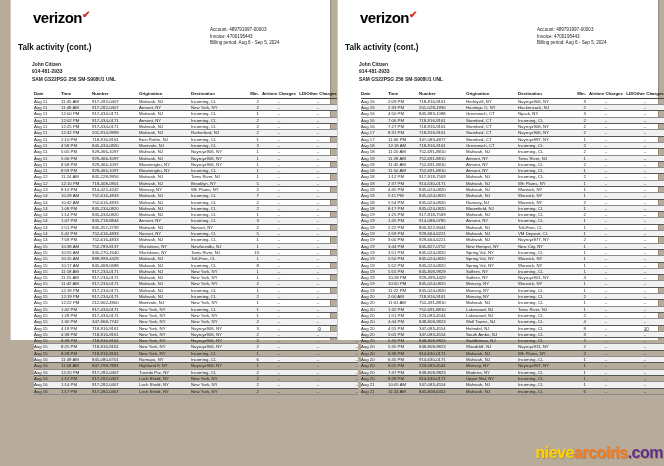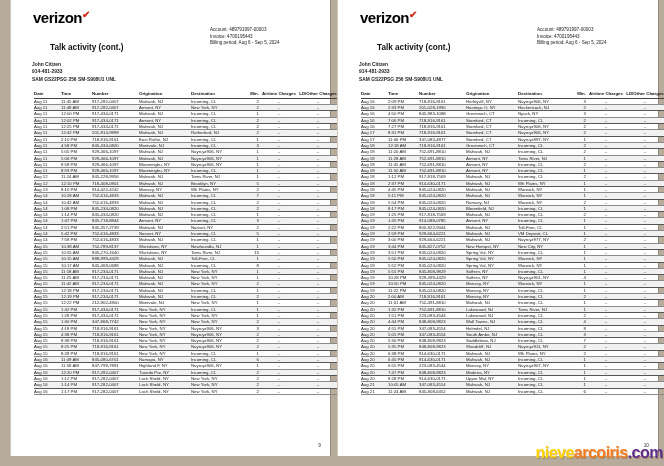--- a/index.html
+++ b/index.html
@@ -3,30 +3,30 @@
 <meta charset="utf-8">
 <style>
   html,body{margin:0;padding:0;}
   body{
     width:664px;height:466px;overflow:hidden;position:relative;
     background:#b7ac9b;
     font-family:"Liberation Sans", sans-serif;
     -webkit-font-smoothing:antialiased;
   }
   .page{
-    position:absolute;top:0;height:456px;background:#ffffff;
+    position:absolute;top:0;height:340px;background:#ffffff;
     box-shadow:1px 0 0 #948a7a, -1px 0 0 #cfc7b8;
   }
   .page.left{left:11px;width:319px;}
   .page.right{left:338px;width:320px;}
   .logo{position:absolute;top:9px;left:22px;font-size:15px;font-weight:bold;color:#000;letter-spacing:-0.5px;}
   .logo .check{color:#d52b1e;font-size:10px;position:relative;top:-5px;left:0px;font-weight:bold;}
   .acct{position:absolute;top:27px;left:199px;font-size:4.6px;line-height:1.45;color:#222;}
   .acct div{white-space:nowrap;}
-  .section-title{position:absolute;top:43px;left:39px;font-size:8.2px;font-weight:bold;color:#111;}
+  .section-title{position:absolute;top:43px;left:7px;font-size:8.2px;font-weight:bold;color:#111;}
   .cust{position:absolute;top:61px;left:21px;font-size:4.9px;font-weight:bold;line-height:1.5;color:#222;}
   .calltable{
     position:absolute;top:92px;left:23px;width:292px;
     border-collapse:collapse;table-layout:fixed;
   }
   .calltable th{
     font-size:4.4px;font-weight:bold;text-align:left;color:#111;
     border-bottom:0.8px solid #444;padding:0 0 1px 0;line-height:1.1;white-space:nowrap;overflow:hidden;
   }
   .calltable td{

